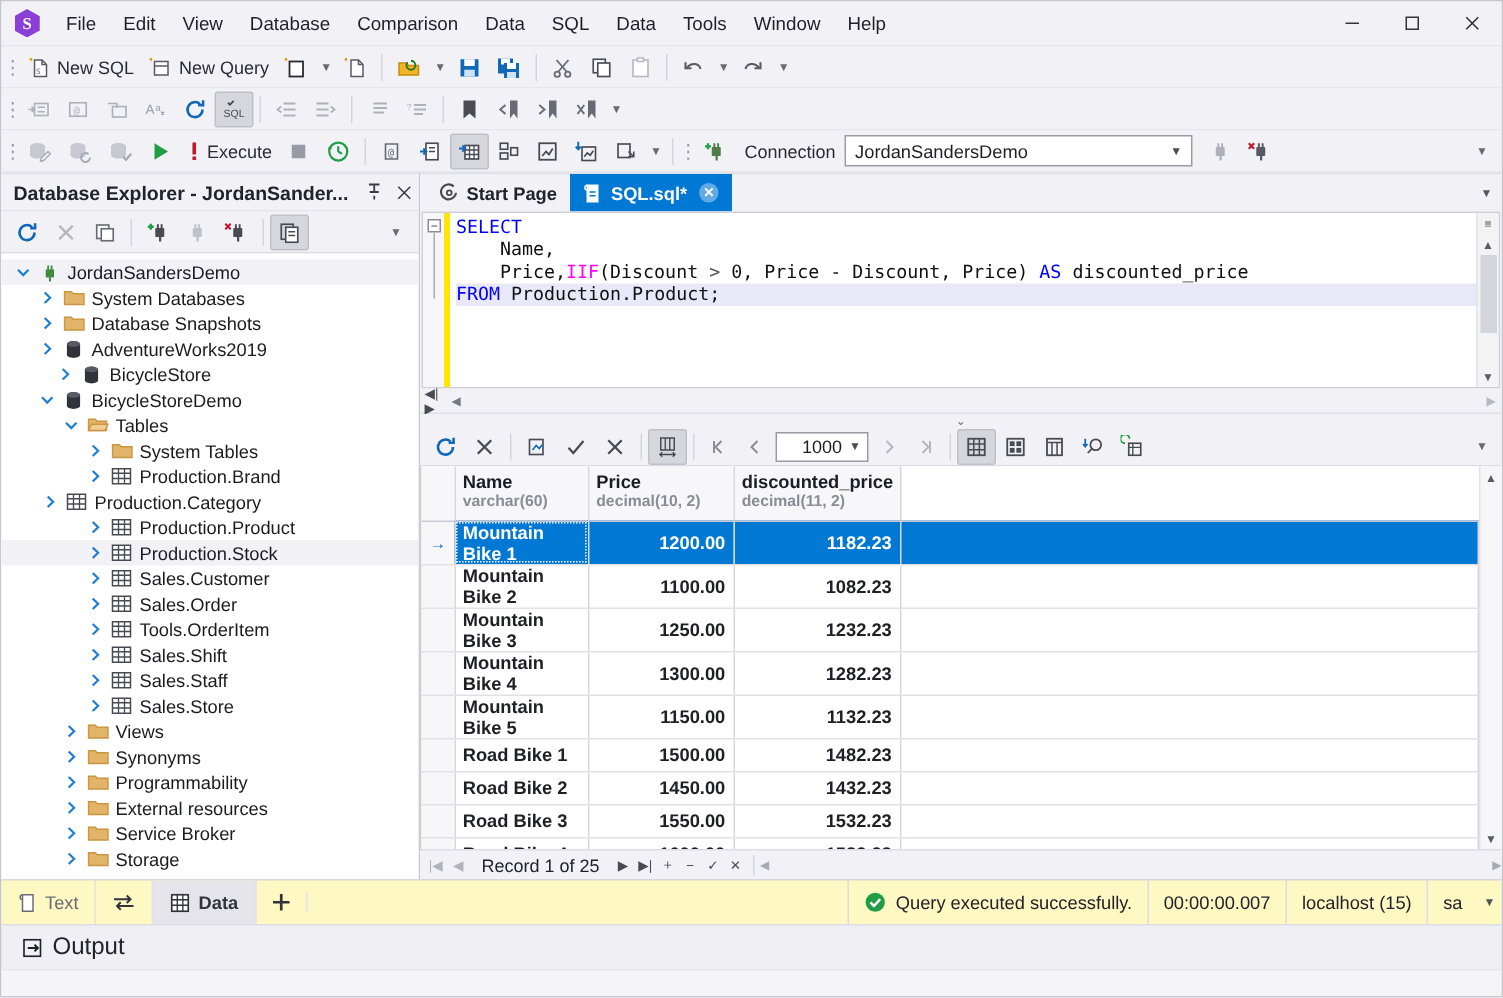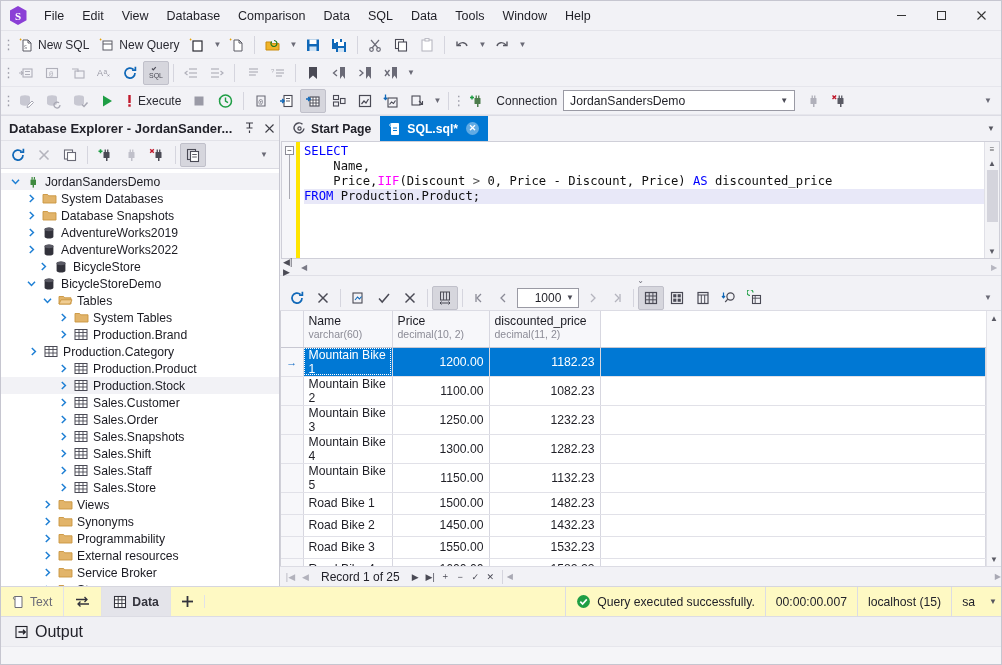--- a/index.html
+++ b/index.html
@@ -188,21 +188,21 @@
     display: flex; align-items: center; justify-content: center;
     font-size: 12px; position: relative; margin: 0 2px;
   }
   .pagebox .pb-caret { position: absolute; right: 4px; color: #4a4a55; font-size: 8px; }
 
   .grid-area { flex: 1; display: flex; min-height: 0; background: #fff; border-left:1px solid #d0d0d8; }
   .grid-scrollwrap { flex: 1; display: flex; flex-direction: column; min-width: 0; }
   table.grid { border-collapse: collapse; table-layout: fixed; width: 100%; }
   table.grid th, table.grid td {
     border-right: 1px solid #d7d7e0; border-bottom: 1px solid #e1e1e8;
-    font-weight: normal; font-size: 12.2px; padding: 0 5px; height: 22px;
+    font-weight: bold; font-size: 12.2px; padding: 0 5px; height: 22px;
   }
   table.grid thead th {
     background: #f7f7fa; border-bottom: 1px solid #c8c8d2;
     text-align: left; vertical-align: top; padding-top: 3px; height: 36px;
     color: #1c1c24;
   }
   th .th-name { display: block; line-height: 14px; }
   th .th-type { display: block; font-size: 10.5px; color: #8b8b96; line-height: 13px; }
   td.numcell { text-align: right; }
   .rowhdr { width: 22px; background: #f7f7fa; border-right: 1px solid #d7d7e0; text-align: center; color: #0b66c2; padding:0;}
@@ -855,35 +855,20 @@
             </span>
             <span class="node-ico">
               <svg width="14" height="14" viewBox="0 0 14 14">
                 <ellipse cx="7" cy="3.3" rx="4.4" ry="1.9" fill="#4d4d57"></ellipse>
                 <path d="M2.6 3.3v7.4c0 1 2 1.9 4.4 1.9s4.4-.9 4.4-1.9V3.3" fill="#32323b"></path>
                 <ellipse cx="7" cy="3.3" rx="4.4" ry="1.9" fill="#5a5a64"></ellipse>
               </svg>
             </span>
             <span class="node-lbl">AdventureWorks2019</span>
           </div>
-          <div class="node" style="padding-left: 22px;">
-            <span class="twisty">
-              <svg width="9" height="9" viewBox="0 0 9 9">
-                <path d="M2.8 1L6.4 4.5 2.8 8" fill="none" stroke="#1e7fd4" stroke-width="1.5"></path>
-              </svg>
-            </span>
-            <span class="node-ico">
-              <svg width="14" height="14" viewBox="0 0 14 14">
-                <ellipse cx="7" cy="3.3" rx="4.4" ry="1.9" fill="#4d4d57"></ellipse>
-                <path d="M2.6 3.3v7.4c0 1 2 1.9 4.4 1.9s4.4-.9 4.4-1.9V3.3" fill="#32323b"></path>
-                <ellipse cx="7" cy="3.3" rx="4.4" ry="1.9" fill="#5a5a64"></ellipse>
-              </svg>
-            </span>
-            <span class="node-lbl">AdventureWorks2022</span>
-          </div>
           <div class="node" style="padding-left: 34px;">
             <span class="twisty">
               <svg width="9" height="9" viewBox="0 0 9 9">
                 <path d="M2.8 1L6.4 4.5 2.8 8" fill="none" stroke="#1e7fd4" stroke-width="1.5"></path>
               </svg>
             </span>
             <span class="node-ico">
               <svg width="14" height="14" viewBox="0 0 14 14">
                 <ellipse cx="7" cy="3.3" rx="4.4" ry="1.9" fill="#4d4d57"></ellipse>
                 <path d="M2.6 3.3v7.4c0 1 2 1.9 4.4 1.9s4.4-.9 4.4-1.9V3.3" fill="#32323b"></path>
@@ -1044,21 +1029,21 @@
             </span>
             <span class="node-ico">
               <svg width="14" height="13" viewBox="0 0 14 13">
                 <rect x="1" y="1.5" width="12" height="10" fill="#fff" stroke="#4a4a55" stroke-width="1"></rect>
                 <line x1="1" y1="4.5" x2="13" y2="4.5" stroke="#4a4a55" stroke-width="0.9"></line>
                 <line x1="1" y1="8" x2="13" y2="8" stroke="#4a4a55" stroke-width="0.9"></line>
                 <line x1="5" y1="1.5" x2="5" y2="11.5" stroke="#4a4a55" stroke-width="0.9"></line>
                 <line x1="9" y1="1.5" x2="9" y2="11.5" stroke="#4a4a55" stroke-width="0.9"></line>
               </svg>
             </span>
-            <span class="node-lbl">Sales.Snapshots</span>
+            <span class="node-lbl">Tools.OrderItem</span>
           </div>
           <div class="node" style="padding-left: 54px;">
             <span class="twisty">
               <svg width="9" height="9" viewBox="0 0 9 9">
                 <path d="M2.8 1L6.4 4.5 2.8 8" fill="none" stroke="#1e7fd4" stroke-width="1.5"></path>
               </svg>
             </span>
             <span class="node-ico">
               <svg width="14" height="13" viewBox="0 0 14 13">
                 <rect x="1" y="1.5" width="12" height="10" fill="#fff" stroke="#4a4a55" stroke-width="1"></rect>

